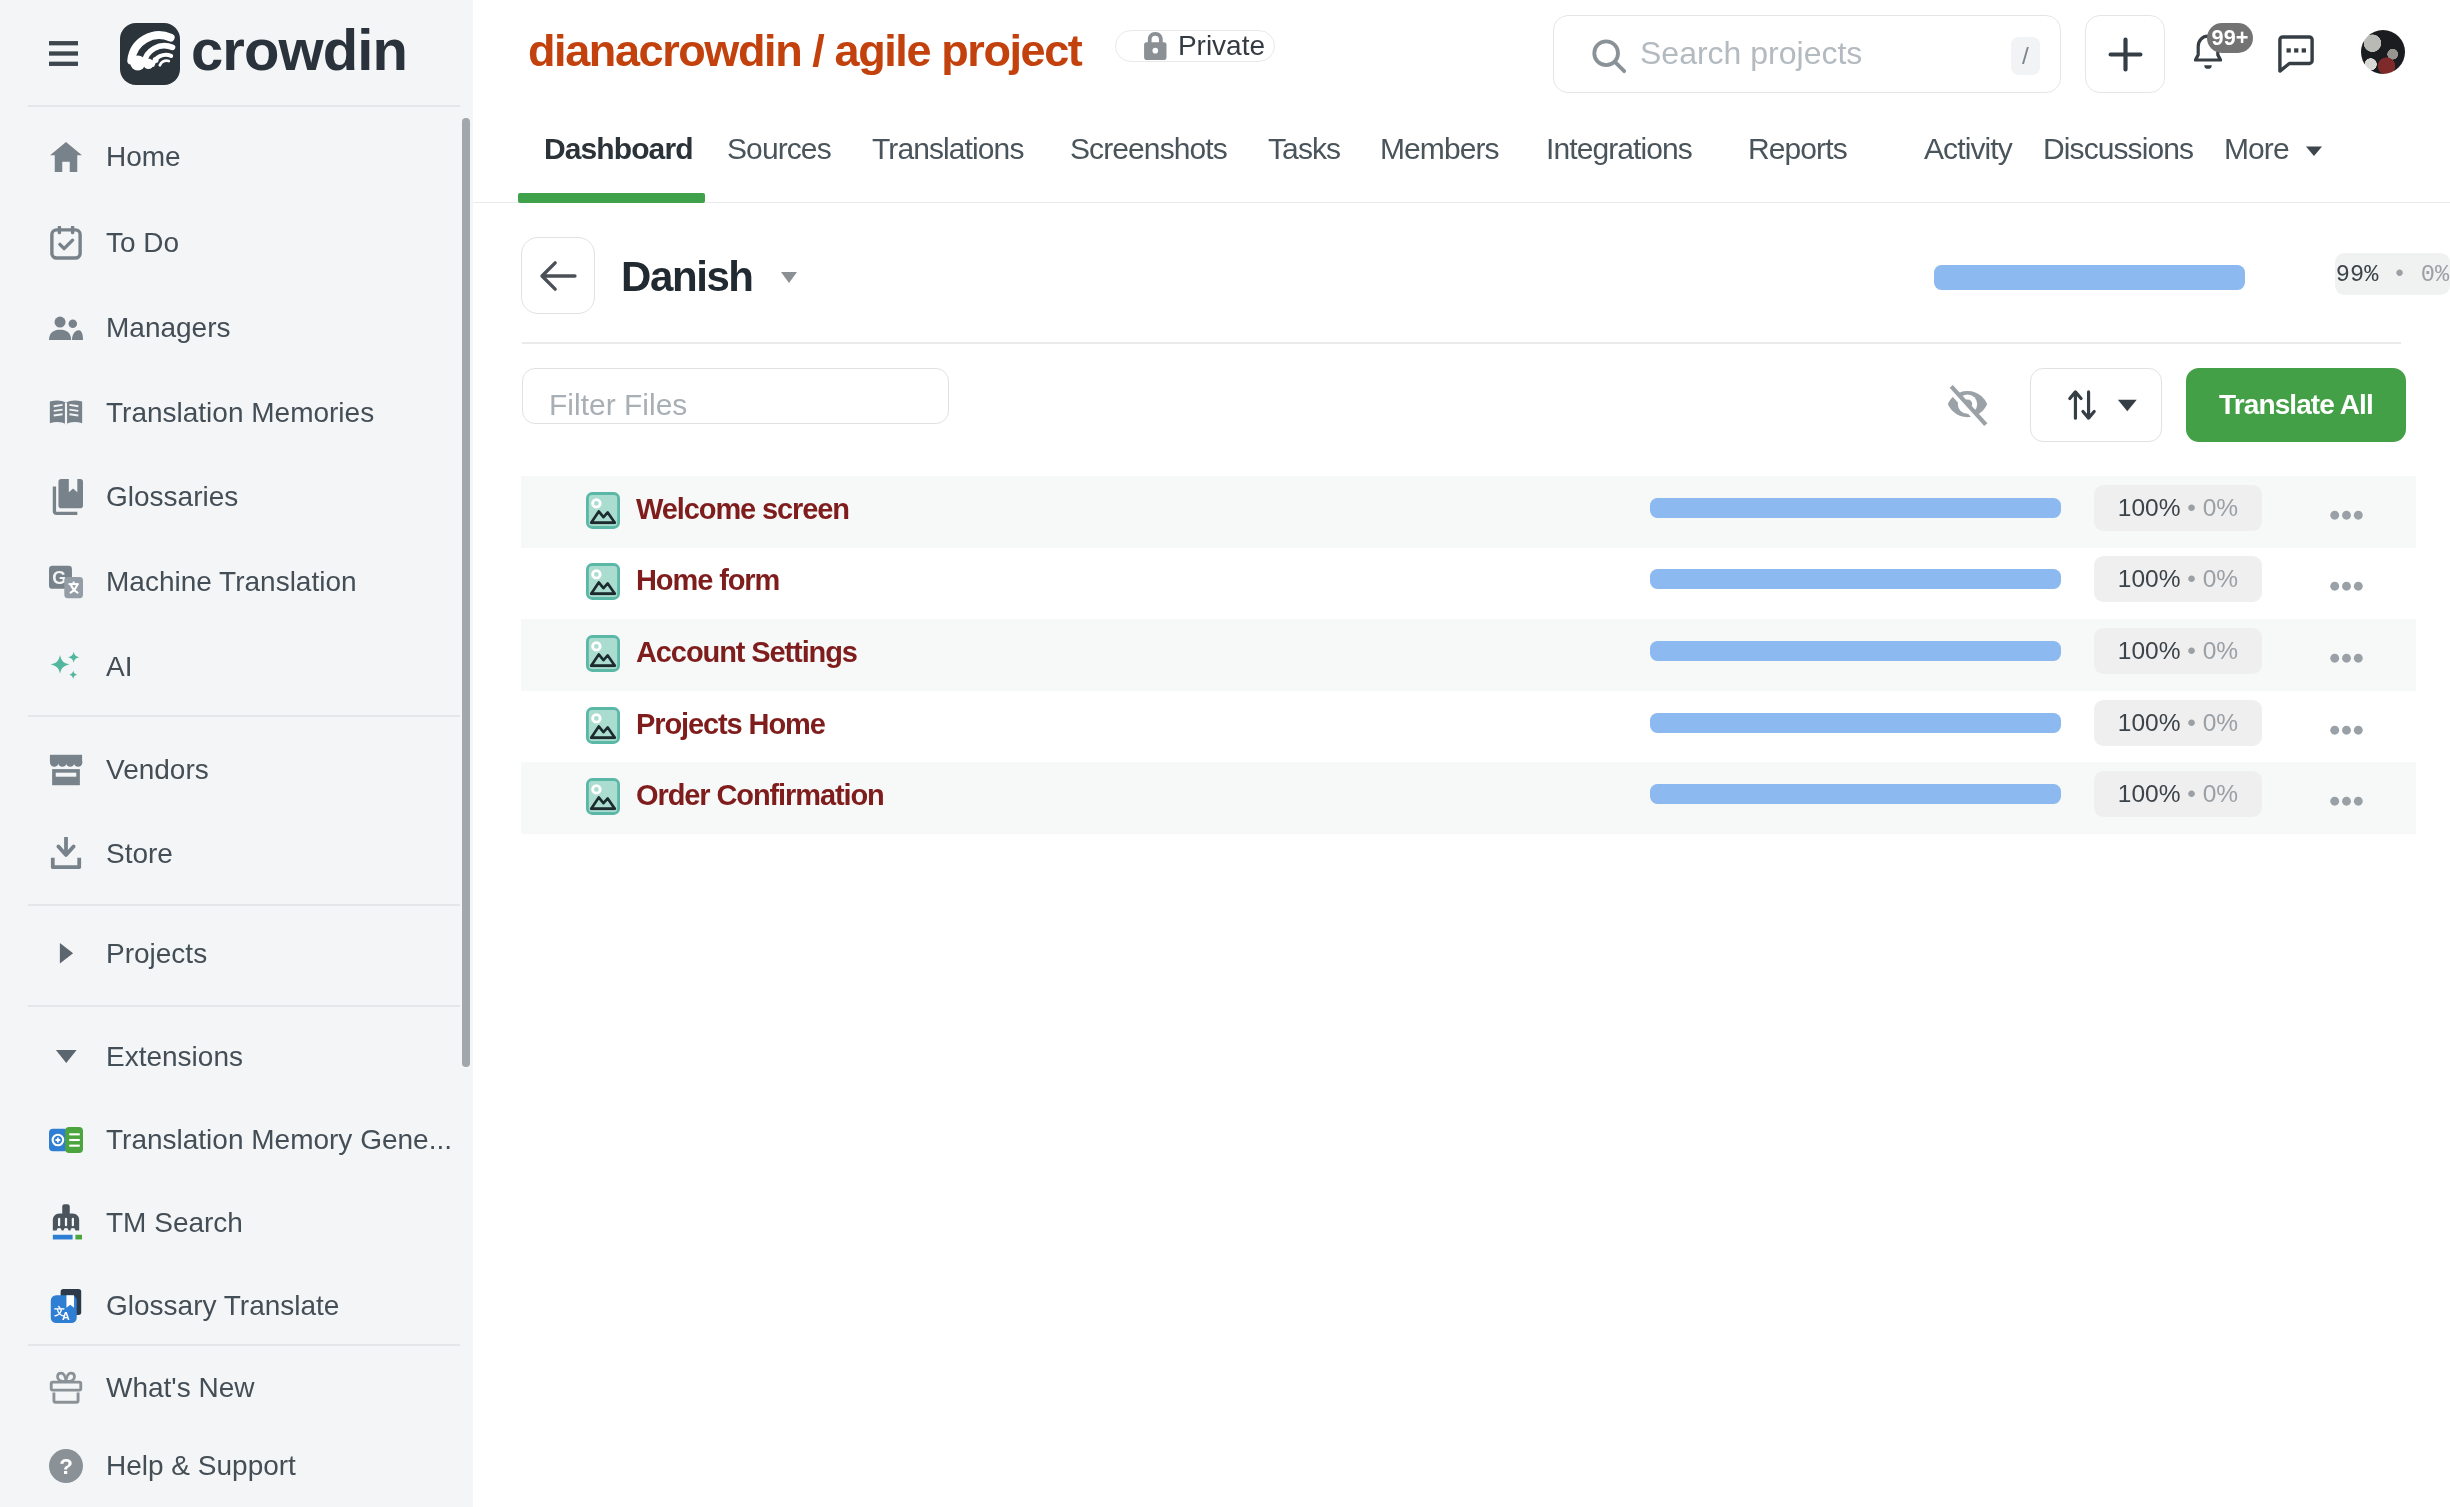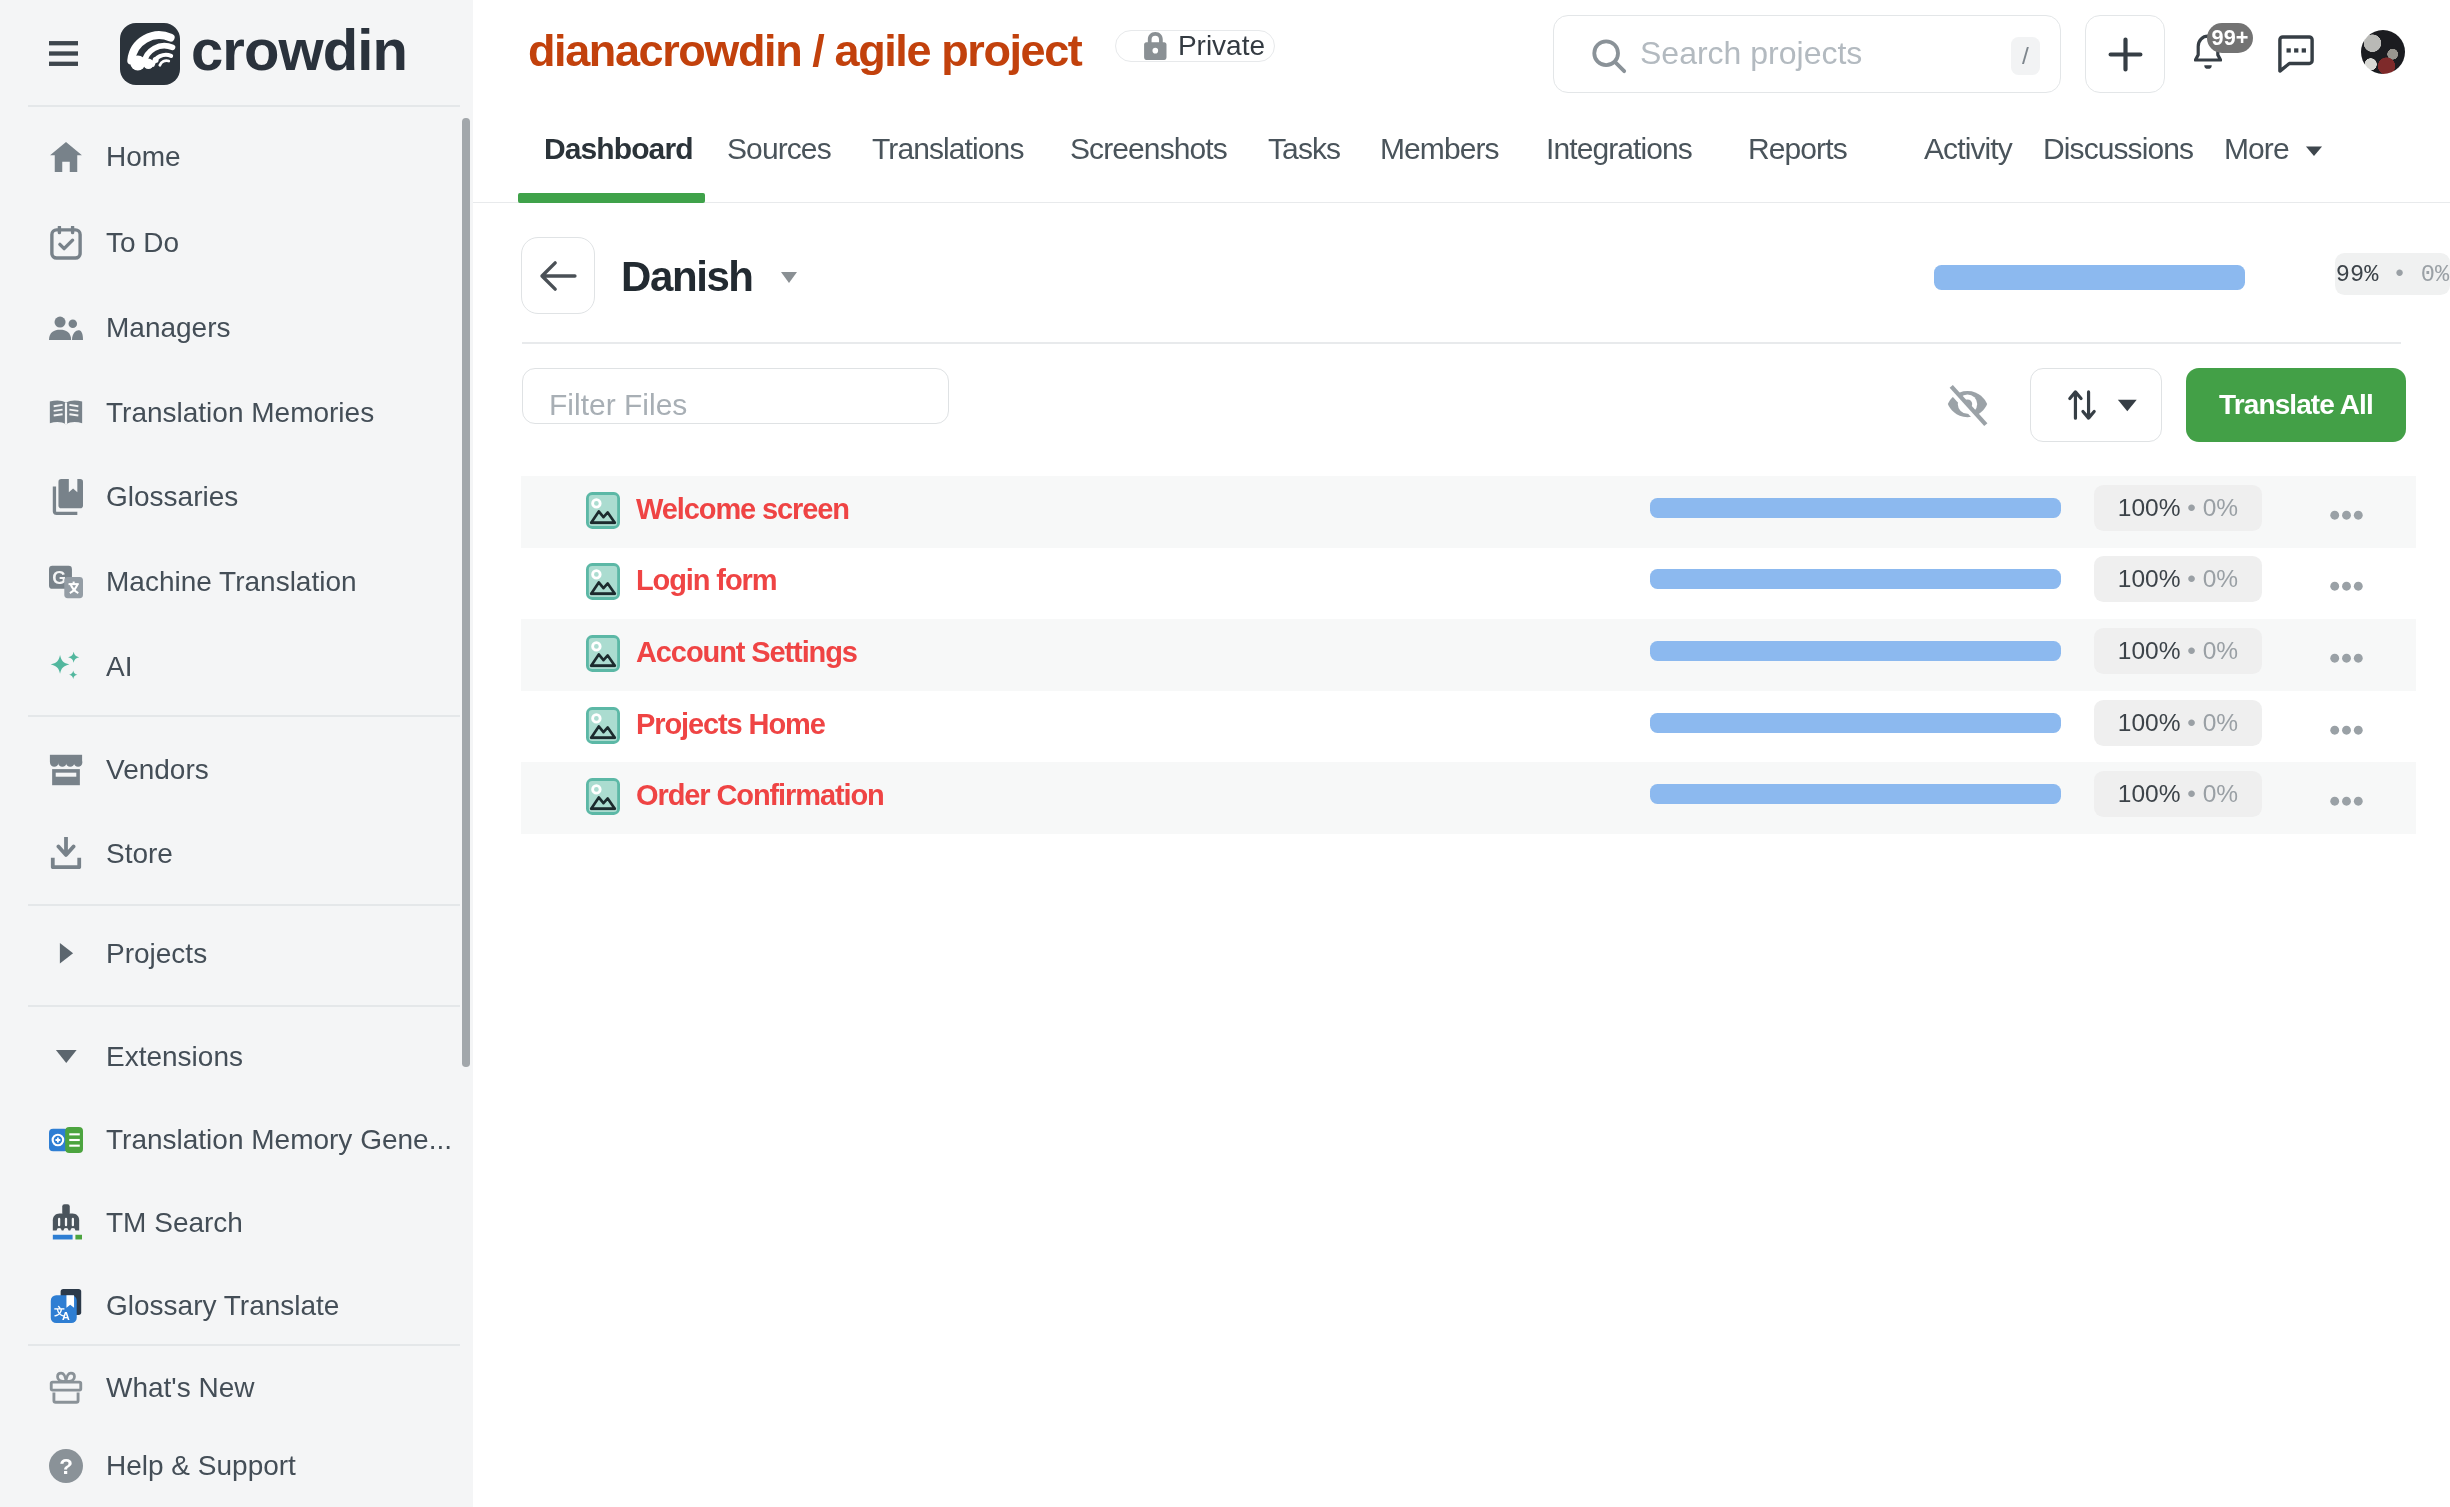--- a/index.html
+++ b/index.html
@@ -57,21 +57,21 @@
   #filterinput { position:absolute; left:49px; top:368px; width:427px; height:56px; border:1.9px solid #dfe2e4; border-radius:13px; background:#fff; }
   #filterinput span { position:absolute; left:26px; top:19px; font-size:30px; color:#a8afb5; }
   #eyeoff { position:absolute; left:1473px; top:384px; }
   #sortbtn { position:absolute; left:1557px; top:368px; width:132px; height:74px; border:1.9px solid #dfe2e4; border-radius:13px; background:#fff; }
   #translateall { position:absolute; left:1713px; top:368px; width:220px; height:74px; background:#43a047; border-radius:13px; color:#fff; font-size:28px; letter-spacing:-0.9px; font-weight:700; display:flex; align-items:center; justify-content:center; }
 
   
   .frow { position:absolute; left:48px; width:1895px; height:72px; }
   .frow.odd { background:#f7f8f8; }
   .frow .fic { position:absolute; left:65px; top:16px; }
-  .frow .fname { position:absolute; left:115px; top:17px; font-size:29px; font-weight:700; letter-spacing:-1.1px; color:#ef4444; white-space:nowrap; }
+  .frow .fname { position:absolute; left:115px; top:17px; font-size:29px; font-weight:700; letter-spacing:-1.1px; color:#7f1d1d; white-space:nowrap; }
   .frow .fbar { position:absolute; left:1129px; top:21.7px; width:411px; height:20px; background:#8cb9ef; border-radius:7.5px; }
   .frow .fbadge { position:absolute; left:1573px; top:8.5px; width:168px; height:46px; background:#efefef; border-radius:9.4px; display:flex; align-items:center; justify-content:center; font-family:Liberation Sans, sans-serif; font-size:24.5px; color:#3c4349; }
   .frow .fbadge .dim { color:#9aa0a5; }
   .frow .fdots { position:absolute; left:1809px; top:30px; }
 </style>
 </head>
 <body>
 
 <div id="sidebar">
 
@@ -409,21 +409,21 @@
           <circle cx="30" cy="5.5" r="4.7" fill="#9aa1a6"></circle>
         </svg></span>
   </div>
   <div class="frow" style="top:547px">
     <span class="fic"><svg width="34" height="37" viewBox="0 0 36 39">
           <rect x="1.5" y="1.5" width="33" height="36" rx="5" fill="#abdcd0" stroke="#5cb8a6" stroke-width="3"></rect>
           <circle cx="11" cy="12" r="4" fill="none" stroke="#fff" stroke-width="3"></circle>
           <path d="M5.5 32.5 L13.5 20.5 L18.5 26.5 L23 21.5 L30.5 32.5 Z" fill="none" stroke="#1c2b2e" stroke-width="2.8" stroke-linejoin="round"></path>
           <line x1="5" y1="32.5" x2="31" y2="32.5" stroke="#1c2b2e" stroke-width="2.8"></line>
         </svg></span>
-    <span class="fname">Login form</span>
+    <span class="fname">Home form</span>
       <span class="fbar"></span>
     <span class="fbadge">100%&nbsp;<span class="dim">•&nbsp;0%</span></span>
     <span class="fdots"><svg width="33" height="10.4" viewBox="0 0 35 11">
           <circle cx="5" cy="5.5" r="4.7" fill="#9aa1a6"></circle>
           <circle cx="17.5" cy="5.5" r="4.7" fill="#9aa1a6"></circle>
           <circle cx="30" cy="5.5" r="4.7" fill="#9aa1a6"></circle>
         </svg></span>
   </div>
   <div class="frow odd" style="top:619px">
     <span class="fic"><svg width="34" height="37" viewBox="0 0 36 39">

